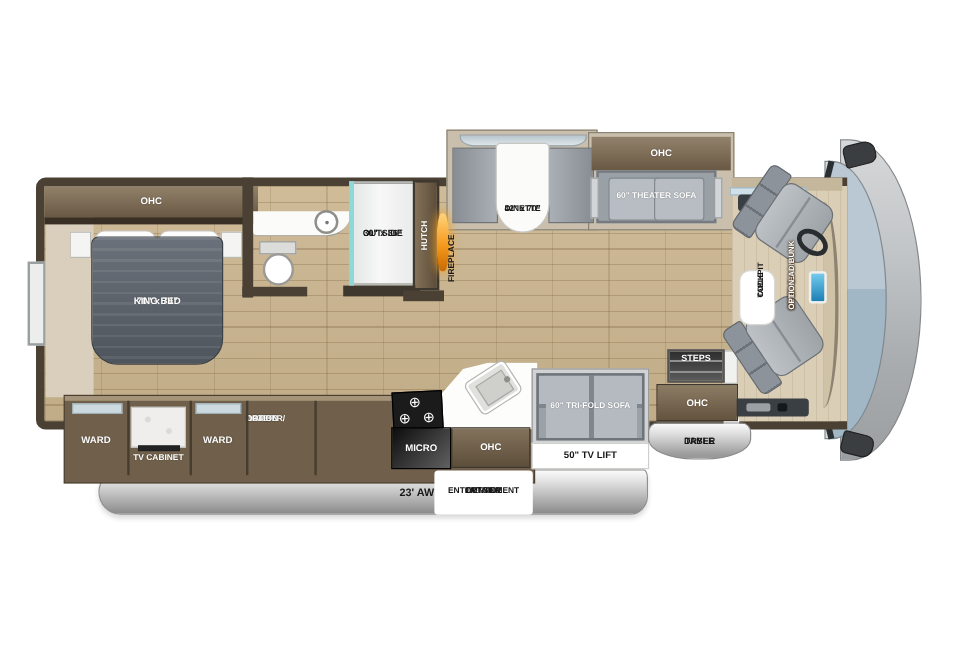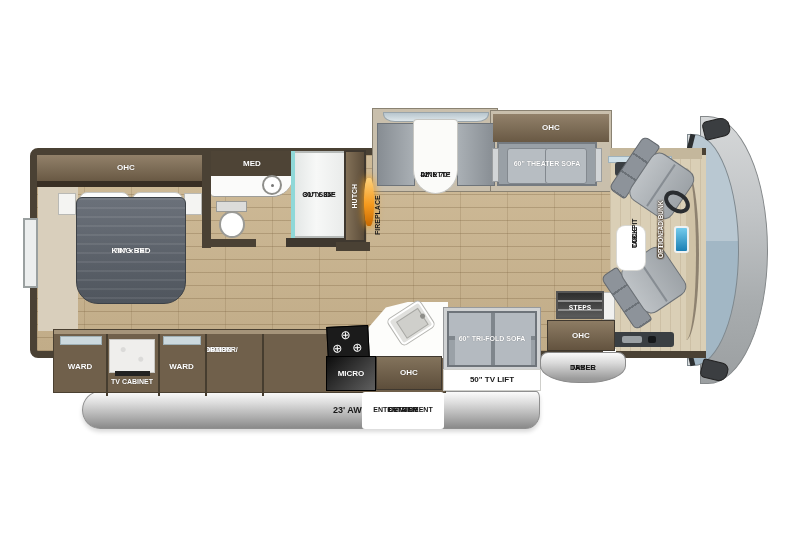--- a/index.html
+++ b/index.html
@@ -128,21 +128,21 @@
   .door-gap{left:603px;top:349px;width:13px;height:10px;background:#fff;z-index:8;}
   .steps{left:556px;top:291px;width:48px;height:28px;z-index:8;border:2px solid #555;
         background:linear-gradient(180deg,#2e2e2e,#6b6b6b);
         background-image:repeating-linear-gradient(180deg,transparent 0 7px,#909090 7px 9px),linear-gradient(180deg,#2e2e2e,#5b5b5b);}
   .ohc-entry{left:547px;top:320px;width:68px;height:31px;z-index:8;background:linear-gradient(180deg,#8d7c64,#63533f);border:1px solid #3f382f;}
   .door-awning{left:540px;top:352px;width:86px;height:31px;z-index:9;
         background:linear-gradient(180deg,#fafafa,#d9d9d9 35%,#9a9a9a 90%);
         border:1px solid #8b8b8b;border-radius:8px 8px 45% 45%/8px 8px 55% 55%;}
 
   
-  .kitchen-row{left:54px;top:330px;width:391px;height:62px;z-index:7;background:#70604b;
+  .kitchen-row{left:54px;top:330px;width:391px;height:72px;z-index:7;background:#70604b;
         border-top:4px solid #a5947a;box-shadow:0 0 0 1px #4a4031;}
   .kdiv{top:0;width:2px;height:62px;background:#463d2f;z-index:8;}
   .ward-win{top:2px;height:9px;background:#ccd9de;border:1px solid #9fb0b6;z-index:8;}
   .marble{left:55px;top:5px;width:46px;height:34px;background:#efeeec;border:1px solid #c9c8c4;z-index:8;
         background-image:radial-gradient(circle at 30% 30%,rgba(160,160,160,.25) 0 2px,transparent 3px),
                          radial-gradient(circle at 70% 60%,rgba(160,160,160,.25) 0 2px,transparent 3px);}
   .tvstrip{left:61px;top:37px;width:35px;height:5px;background:#222;z-index:9;}
   .fridge{left:210px;top:2px;width:57px;height:58px;z-index:8;border:1px solid #6f6f6f;
         background:linear-gradient(180deg,#e0e0e0,#d2d2d2 18%,#8f8f8f);}
   .cooktop{left:327px;top:326px;width:42px;height:32px;background:#1b1b1b;border:1px solid #000;z-index:9;transform:rotate(-3deg);}
@@ -199,25 +199,20 @@
   <div class="pillow1"></div>
   <div class="pillow2"></div>
   <div class="bed">
     <div class="cent">
       <span class="lblw f8">70" x 74"</span>
       <span class="lblw f8">KING BED</span>
     </div>
   </div>
 
   <div class="bath-wall"></div>
-  <div class="med">
-    <div class="cent">
-        <span class="lblw f8">MED</span>
-      </div>
-  </div>
   <div class="vanity"></div>
   <div class="sink-c"></div>
   <div class="toilet-tank"></div>
   <div class="toilet-bowl"></div>
   <div class="bath-wall-b"></div>
   <div class="shower">
     <div class="cent">
       <span class="lblk f75">30" x 36"</span>
       <span class="lblk f75">OUTSIDE</span>
     </div>
@@ -286,21 +281,21 @@
     <div class="rot">
       <div>DROP-DOWN</div>
       <div>OVERHEAD BUNK</div>
       <div>OPTION</div>
     </div>
   </div>
 
   <div class="entry-door"></div>
   <div class="door-gap"></div>
   <div class="steps">
-    <div class="cent" style="justify-content:flex-start;padding-top:11px;font-family:Liberation Mono, monospace;">
+    <div class="cent" style="justify-content:flex-start;padding-top:1px;">
       <span class="lblw f75">STEPS</span>
     </div>
   </div>
   <div class="ohc-entry">
     <div class="cent">
         <span class="lblw f8">OHC</span>
       </div>
   </div>
   <div class="door-awning">
     <div class="cent">

